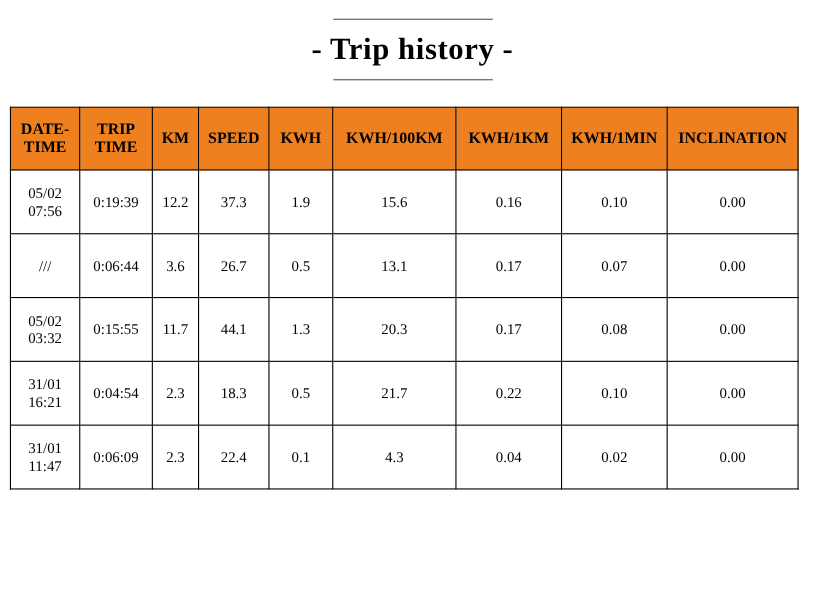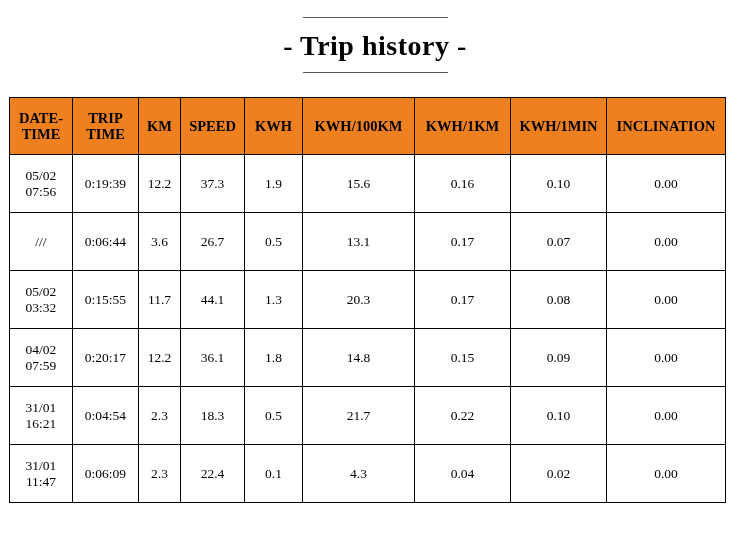--- a/index.html
+++ b/index.html
@@ -176,34 +176,20 @@
           <td>11.7</td>
           <td>44.1</td>
           <td>1.3</td>
           <td>20.3</td>
           <td>0.17</td>
           <td>0.08</td>
           <td>0.00</td>
         </tr>
         <tr>
           <td class="datetime">
-            <span>04/02</span>
-            <span class="d2">07:59</span>
-          </td>
-          <td>0:20:17</td>
-          <td>12.2</td>
-          <td>36.1</td>
-          <td>1.8</td>
-          <td>14.8</td>
-          <td>0.15</td>
-          <td>0.09</td>
-          <td>0.00</td>
-        </tr>
-        <tr>
-          <td class="datetime">
             <span>31/01</span>
             <span class="d2">16:21</span>
           </td>
           <td>0:04:54</td>
           <td>2.3</td>
           <td>18.3</td>
           <td>0.5</td>
           <td>21.7</td>
           <td>0.22</td>
           <td>0.10</td>

